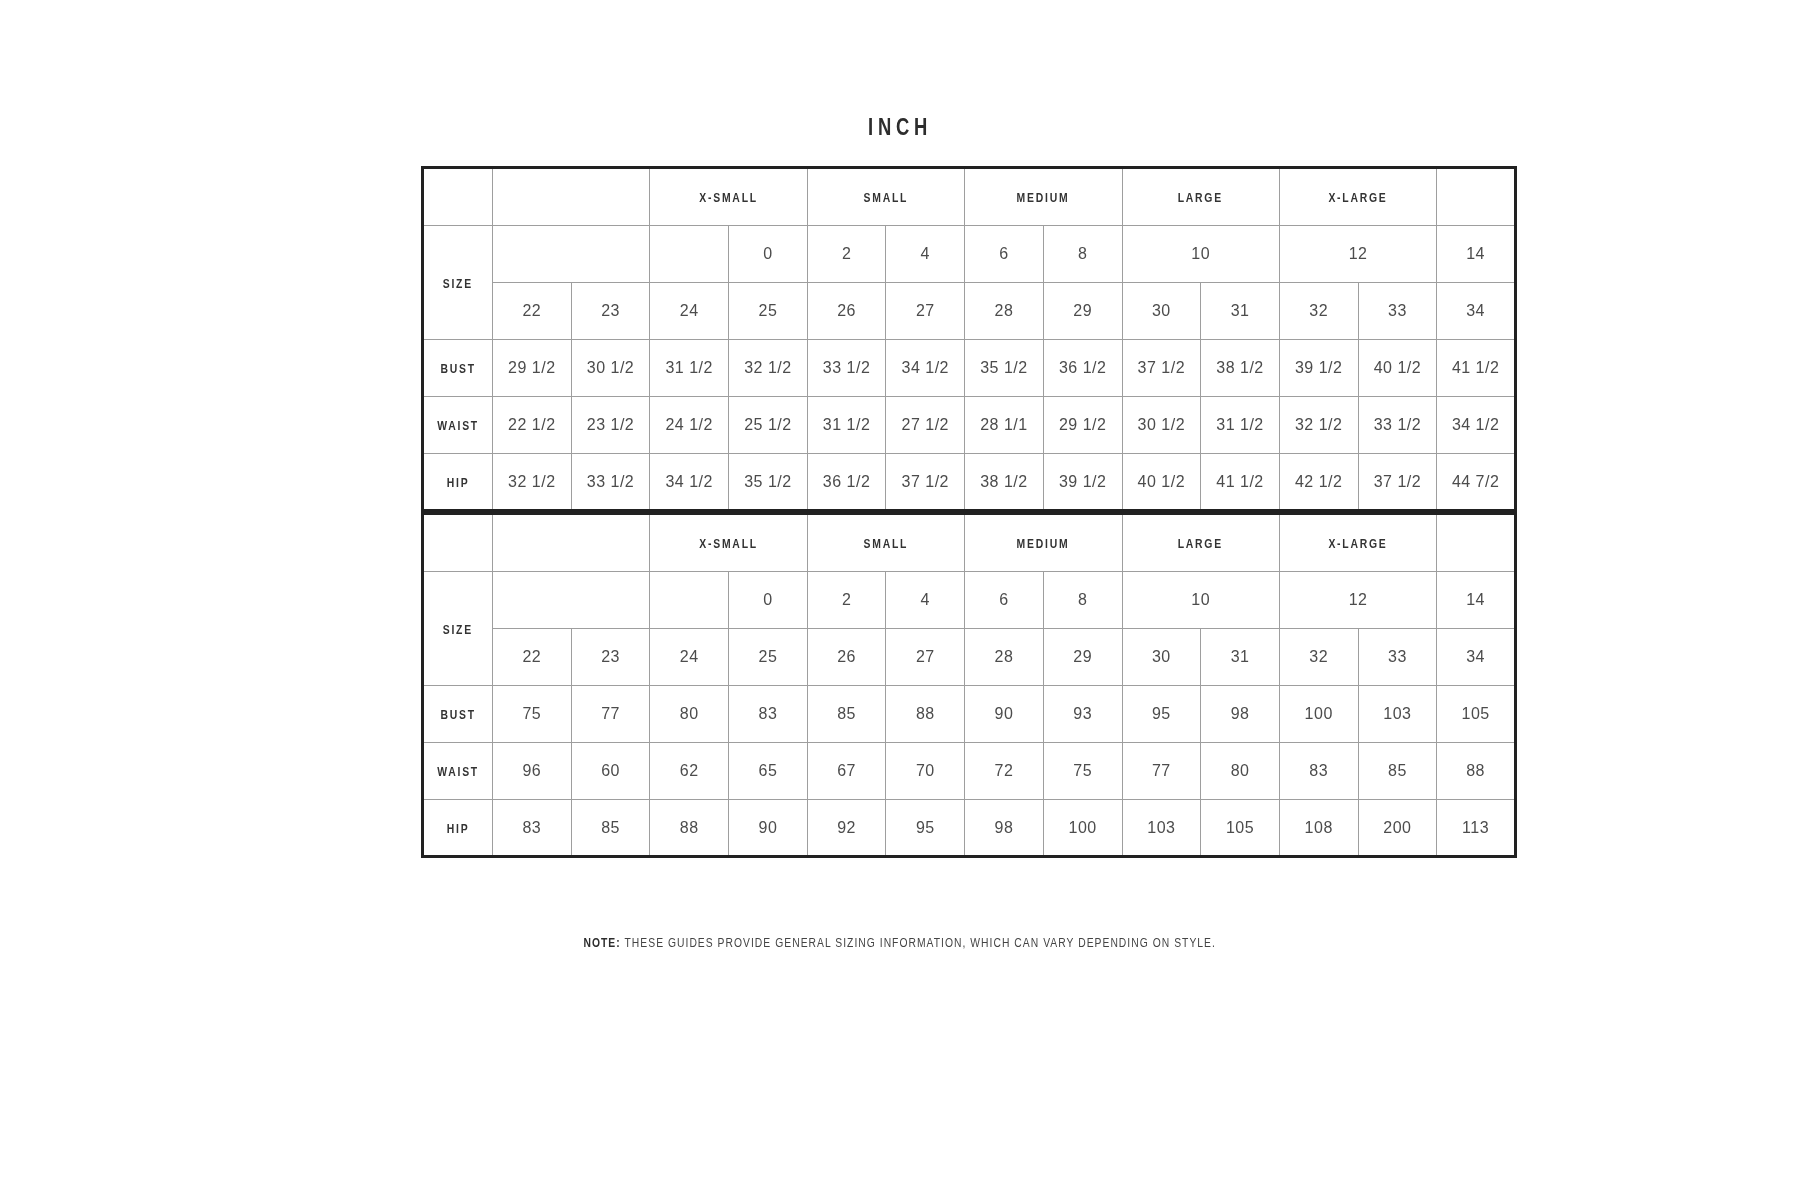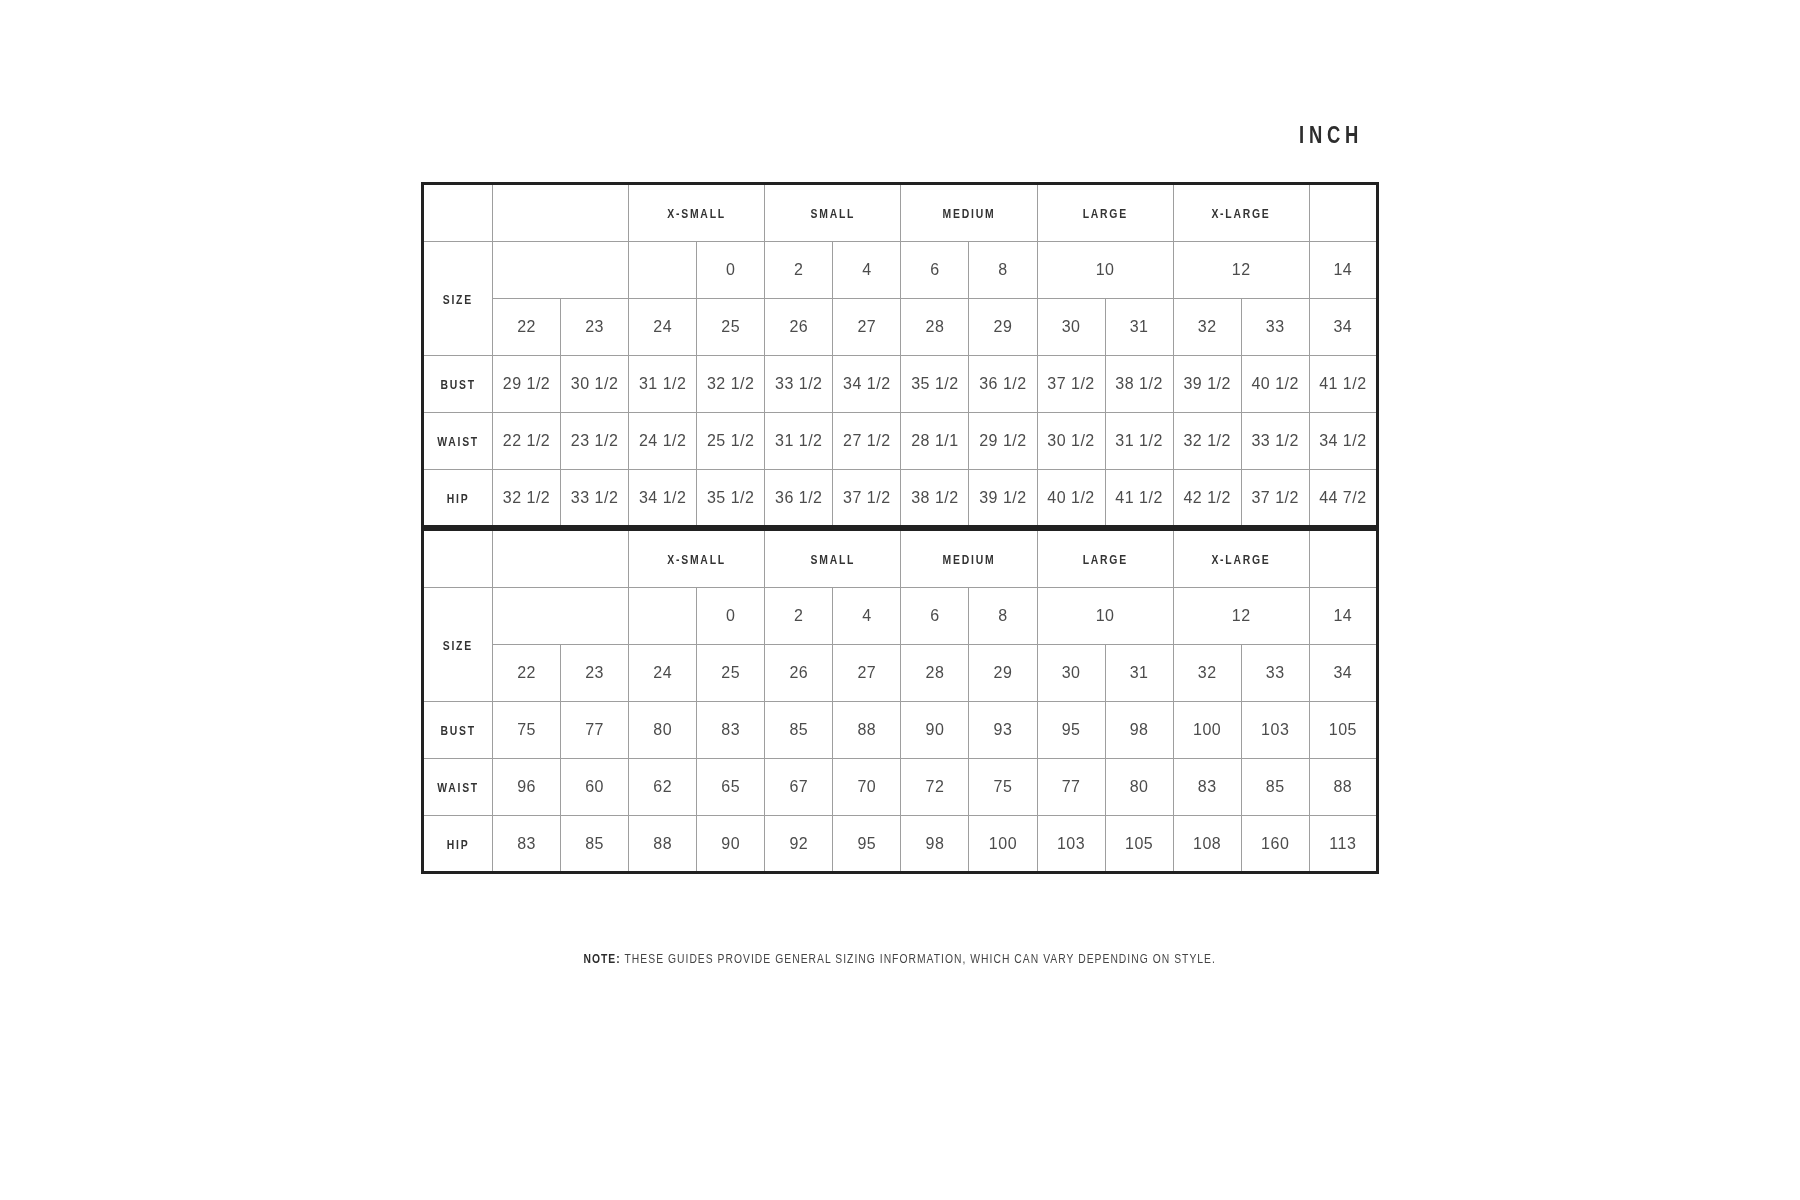--- a/index.html
+++ b/index.html
@@ -14,37 +14,37 @@
   * { box-sizing: border-box; }
   html, body {
     margin: 0; padding: 0;
     width: 1800px; height: 1200px;
     background: var(--background);
     font-family: "Liberation Sans", sans-serif;
   }
   .content { width: 958px; margin: 0 auto; }
 
   .unit-title {
-    margin: 8px; text-align: right;
+    margin: 0; text-align: center;
     font-size: 23px; line-height: 26px; font-weight: 700;
     color: var(--title-text);
   }
   .unit-title .title-text {
     display: inline-block;
     transform: scaleX(0.8);
     letter-spacing: 6px;
     white-space: nowrap;
   }
   .t1 { padding: 114px 0 26px 0; }
   .t2 { padding: 104px 0 22px 0; }
 
   .size-table {
     border-collapse: collapse;
     table-layout: fixed;
-    width: 958px;
+    width: 1096px;
     margin: 0 auto;
     border: 3px solid var(--outer-border);
     padding-left: 20px;
   }
   .size-table col.label-col { width: 70px; }
   .size-table td {
     border: 1px solid var(--grid-line);
     text-align: center;
     vertical-align: middle;
     padding: 0;
@@ -293,21 +293,21 @@
           <td><span class="num">85</span></td>
           <td><span class="num">88</span></td>
           <td><span class="num">90</span></td>
           <td><span class="num">92</span></td>
           <td><span class="num">95</span></td>
           <td><span class="num">98</span></td>
           <td><span class="num">100</span></td>
           <td><span class="num">103</span></td>
           <td><span class="num">105</span></td>
           <td><span class="num">108</span></td>
-          <td><span class="num">160</span></td>
+          <td><span class="num">200</span></td>
           <td><span class="num">113</span></td>
         </tr>
       </tbody>
     </table>
 
   <p class="note"><span class="note-inner"><b>NOTE:</b> <span>THESE GUIDES PROVIDE GENERAL SIZING INFORMATION, WHICH CAN VARY DEPENDING ON STYLE.</span></span></p>
 
 </div>
 
 </body></html>

